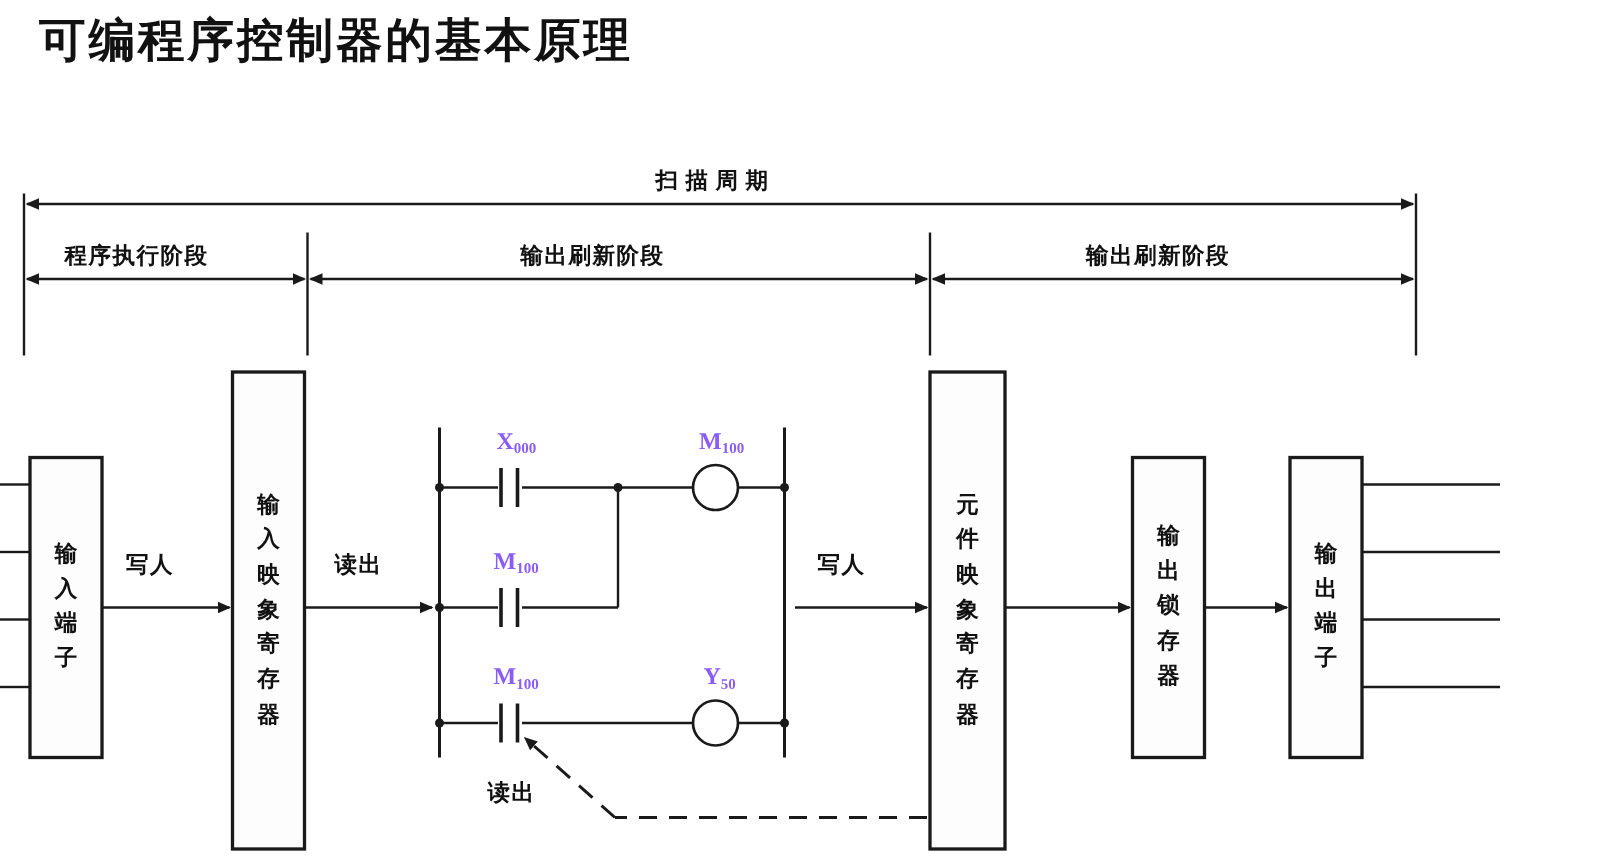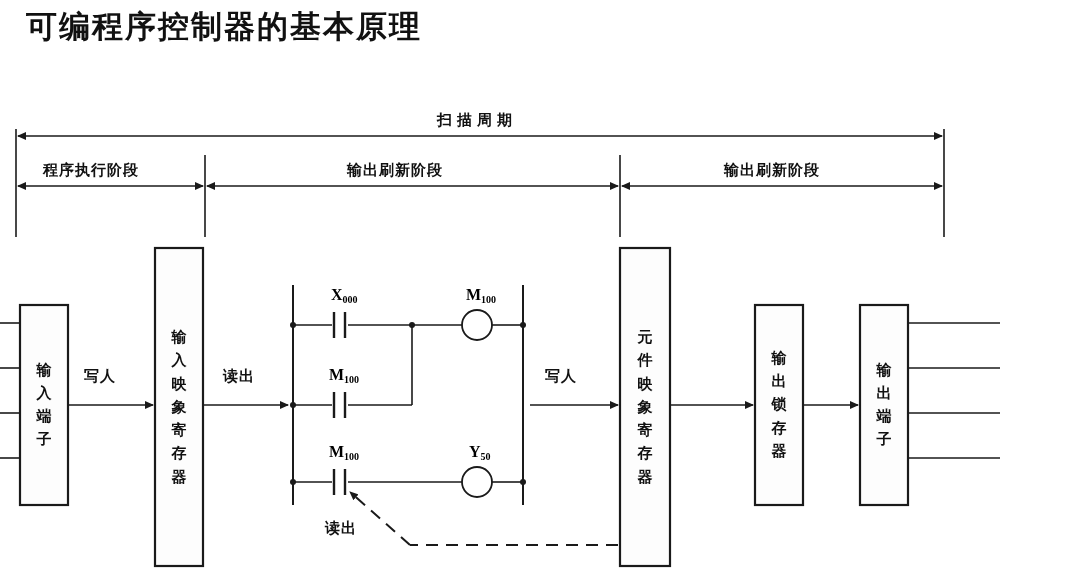--- a/index.html
+++ b/index.html
@@ -31,21 +31,21 @@
     position:absolute;display:flex;flex-direction:column;
     align-items:center;justify-content:center;
     font-size:15px;font-weight:700;line-height:1.55;
     color:#111;white-space:nowrap;
     font-family:"Liberation Serif","DejaVu Serif",serif;
   }
   .vbox-label span{display:block;}
 
   
   .desig{
-    position:absolute;white-space:nowrap;color:#000000;
+    position:absolute;white-space:nowrap;color:#8b5cf6;
     font-family:"Liberation Serif","DejaVu Serif",serif;
     font-weight:700;font-size:16px;line-height:1;text-align:center;
   }
   .desig sub{font-size:10px;font-weight:700;vertical-align:baseline;
              position:relative;top:3px;left:0px;}
 </style>
 </head>
 <body>
 
 <div id="stage">

